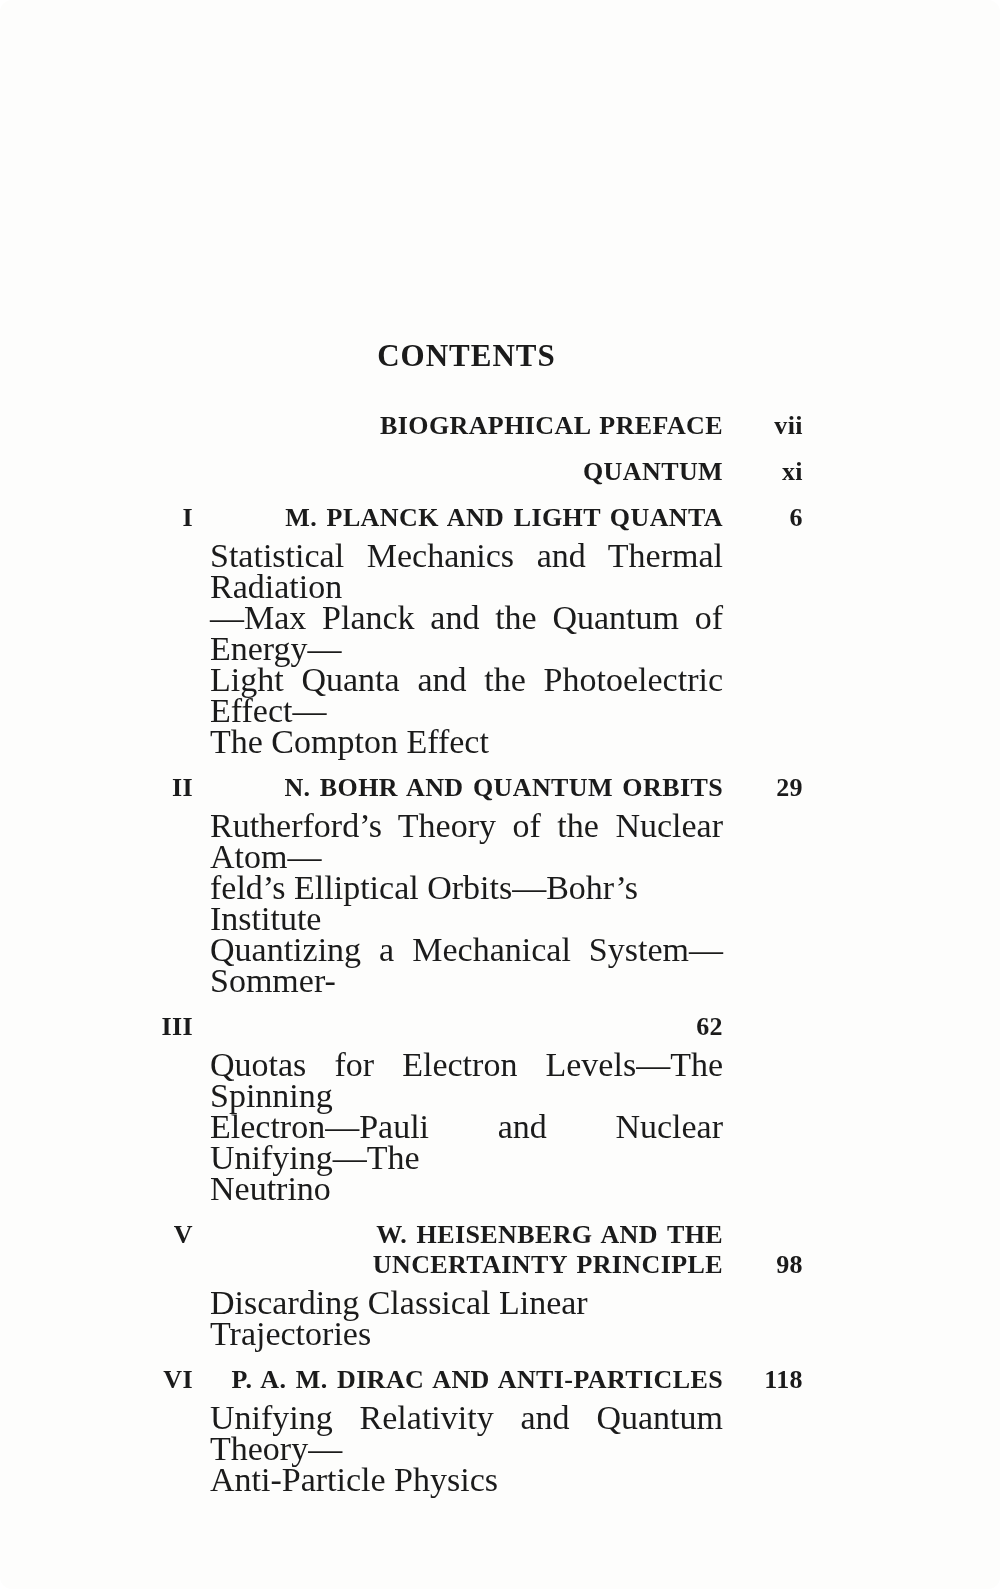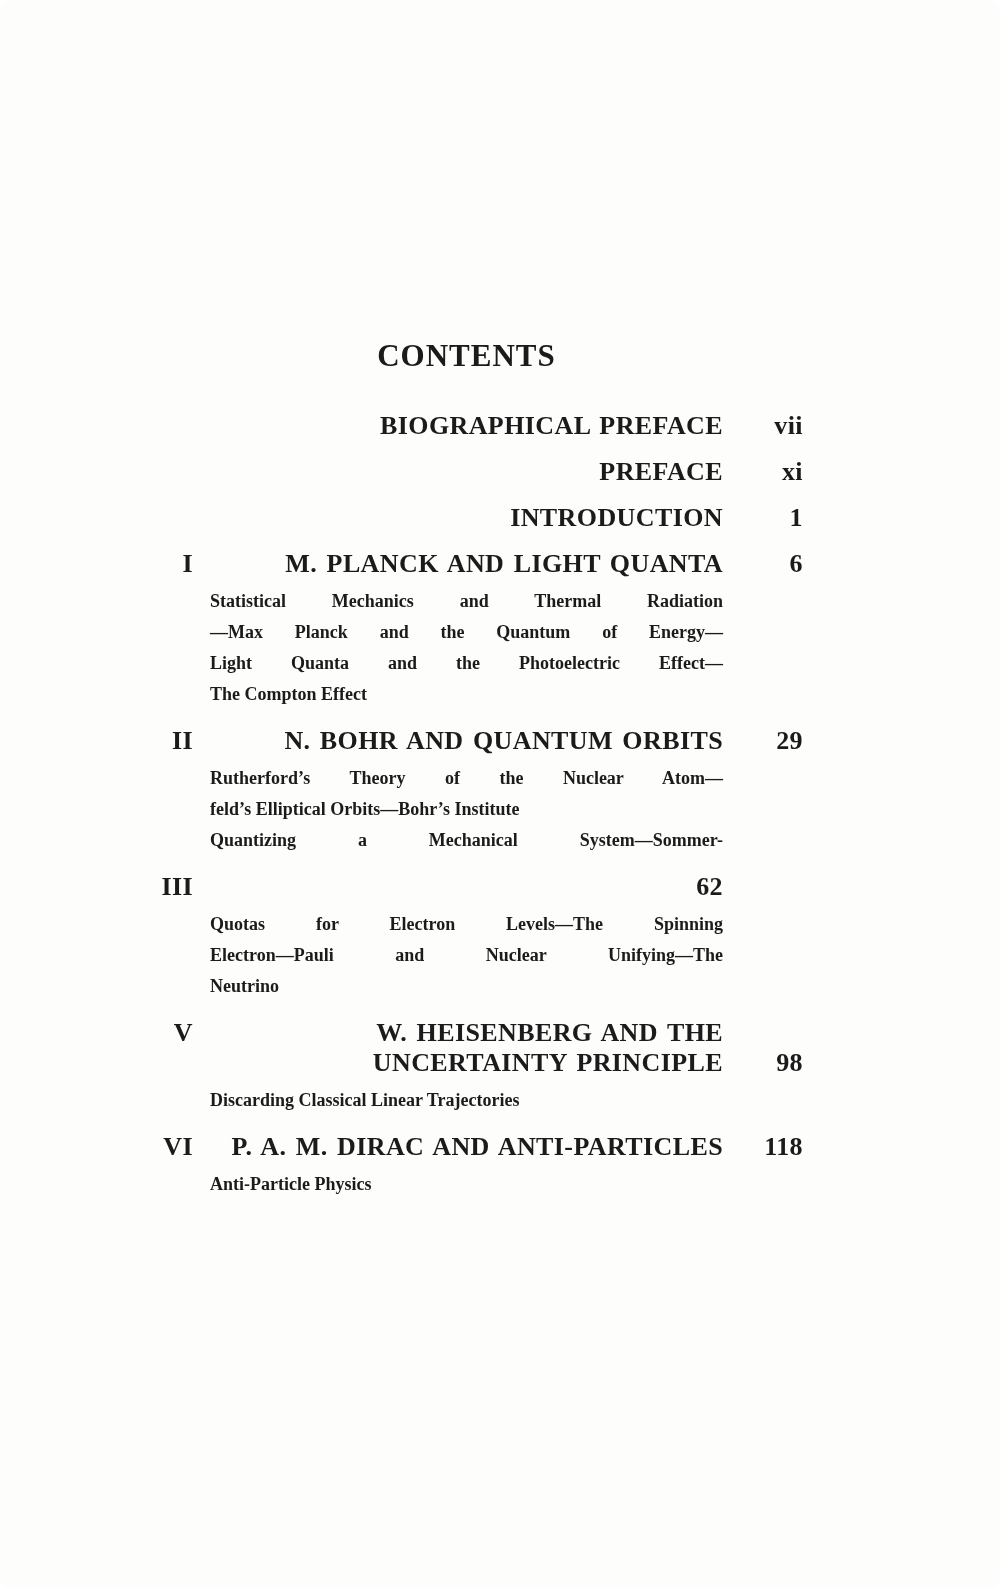--- a/index.html
+++ b/index.html
@@ -43,23 +43,23 @@
     word-spacing: 2.5px;
     text-align: right;
   }
   .numeral { text-align: right; padding-right: 17px; align-self: start; }
   .pageno  { align-self: end; }
   .front-row { margin-bottom: 16px; }
   .chapter { margin-bottom: 16px; }
   .chapter .heading-row { margin-bottom: 7px; }
   .title-lines .tline + .tline { padding-left: 35px; }
   .desc {
-    font-size: 18px;
+    font-size: 34px;
     line-height: 31px;
-    font-weight: bold;
+    font-weight: normal;
     width: 513px;
   }
   .dline.just {
     text-align: justify;
     text-align-last: justify;
   }
 </style>
 </head>
 <body>
 
@@ -67,27 +67,22 @@
   <div class="toc">
     <h1 class="toc-title">CONTENTS</h1>
     <div>
         <div class="row front-row">
       <div class="cell numeral caps"></div>
       <div class="cell caps">BIOGRAPHICAL PREFACE</div>
       <div class="cell caps pageno">vii</div>
     </div>
         <div class="row front-row">
       <div class="cell numeral caps"></div>
-      <div class="cell caps">PREFACE</div>
+      <div class="cell caps">QUANTUM</div>
       <div class="cell caps pageno">xi</div>
-    </div>
-        <div class="row front-row">
-      <div class="cell numeral caps"></div>
-      <div class="cell caps">INTRODUCTION</div>
-      <div class="cell caps pageno">1</div>
     </div>
       </div>
     <div>
         <div class="chapter">
       <div class="row heading-row">
         <div class="cell numeral caps">I</div>
         <div class="cell caps title-lines">
               <div class="tline">M. PLANCK AND LIGHT QUANTA</div>
             </div>
         <div class="cell caps pageno">6</div>
@@ -157,20 +152,21 @@
       <div class="row heading-row">
         <div class="cell numeral caps">VI</div>
         <div class="cell caps title-lines">
               <div class="tline">P. A. M. DIRAC AND ANTI-PARTICLES</div>
             </div>
         <div class="cell caps pageno">118</div>
       </div>
       <div class="row">
         <div class="cell numeral"></div>
         <div class="cell desc">
+              <div class="dline just">Unifying Relativity and Quantum Theory—</div>
               <div class="dline">Anti-Particle Physics</div>
             </div>
         <div class="cell"></div>
       </div>
     </div>
       </div>
   </div>
 </div>
 
 </body></html>

